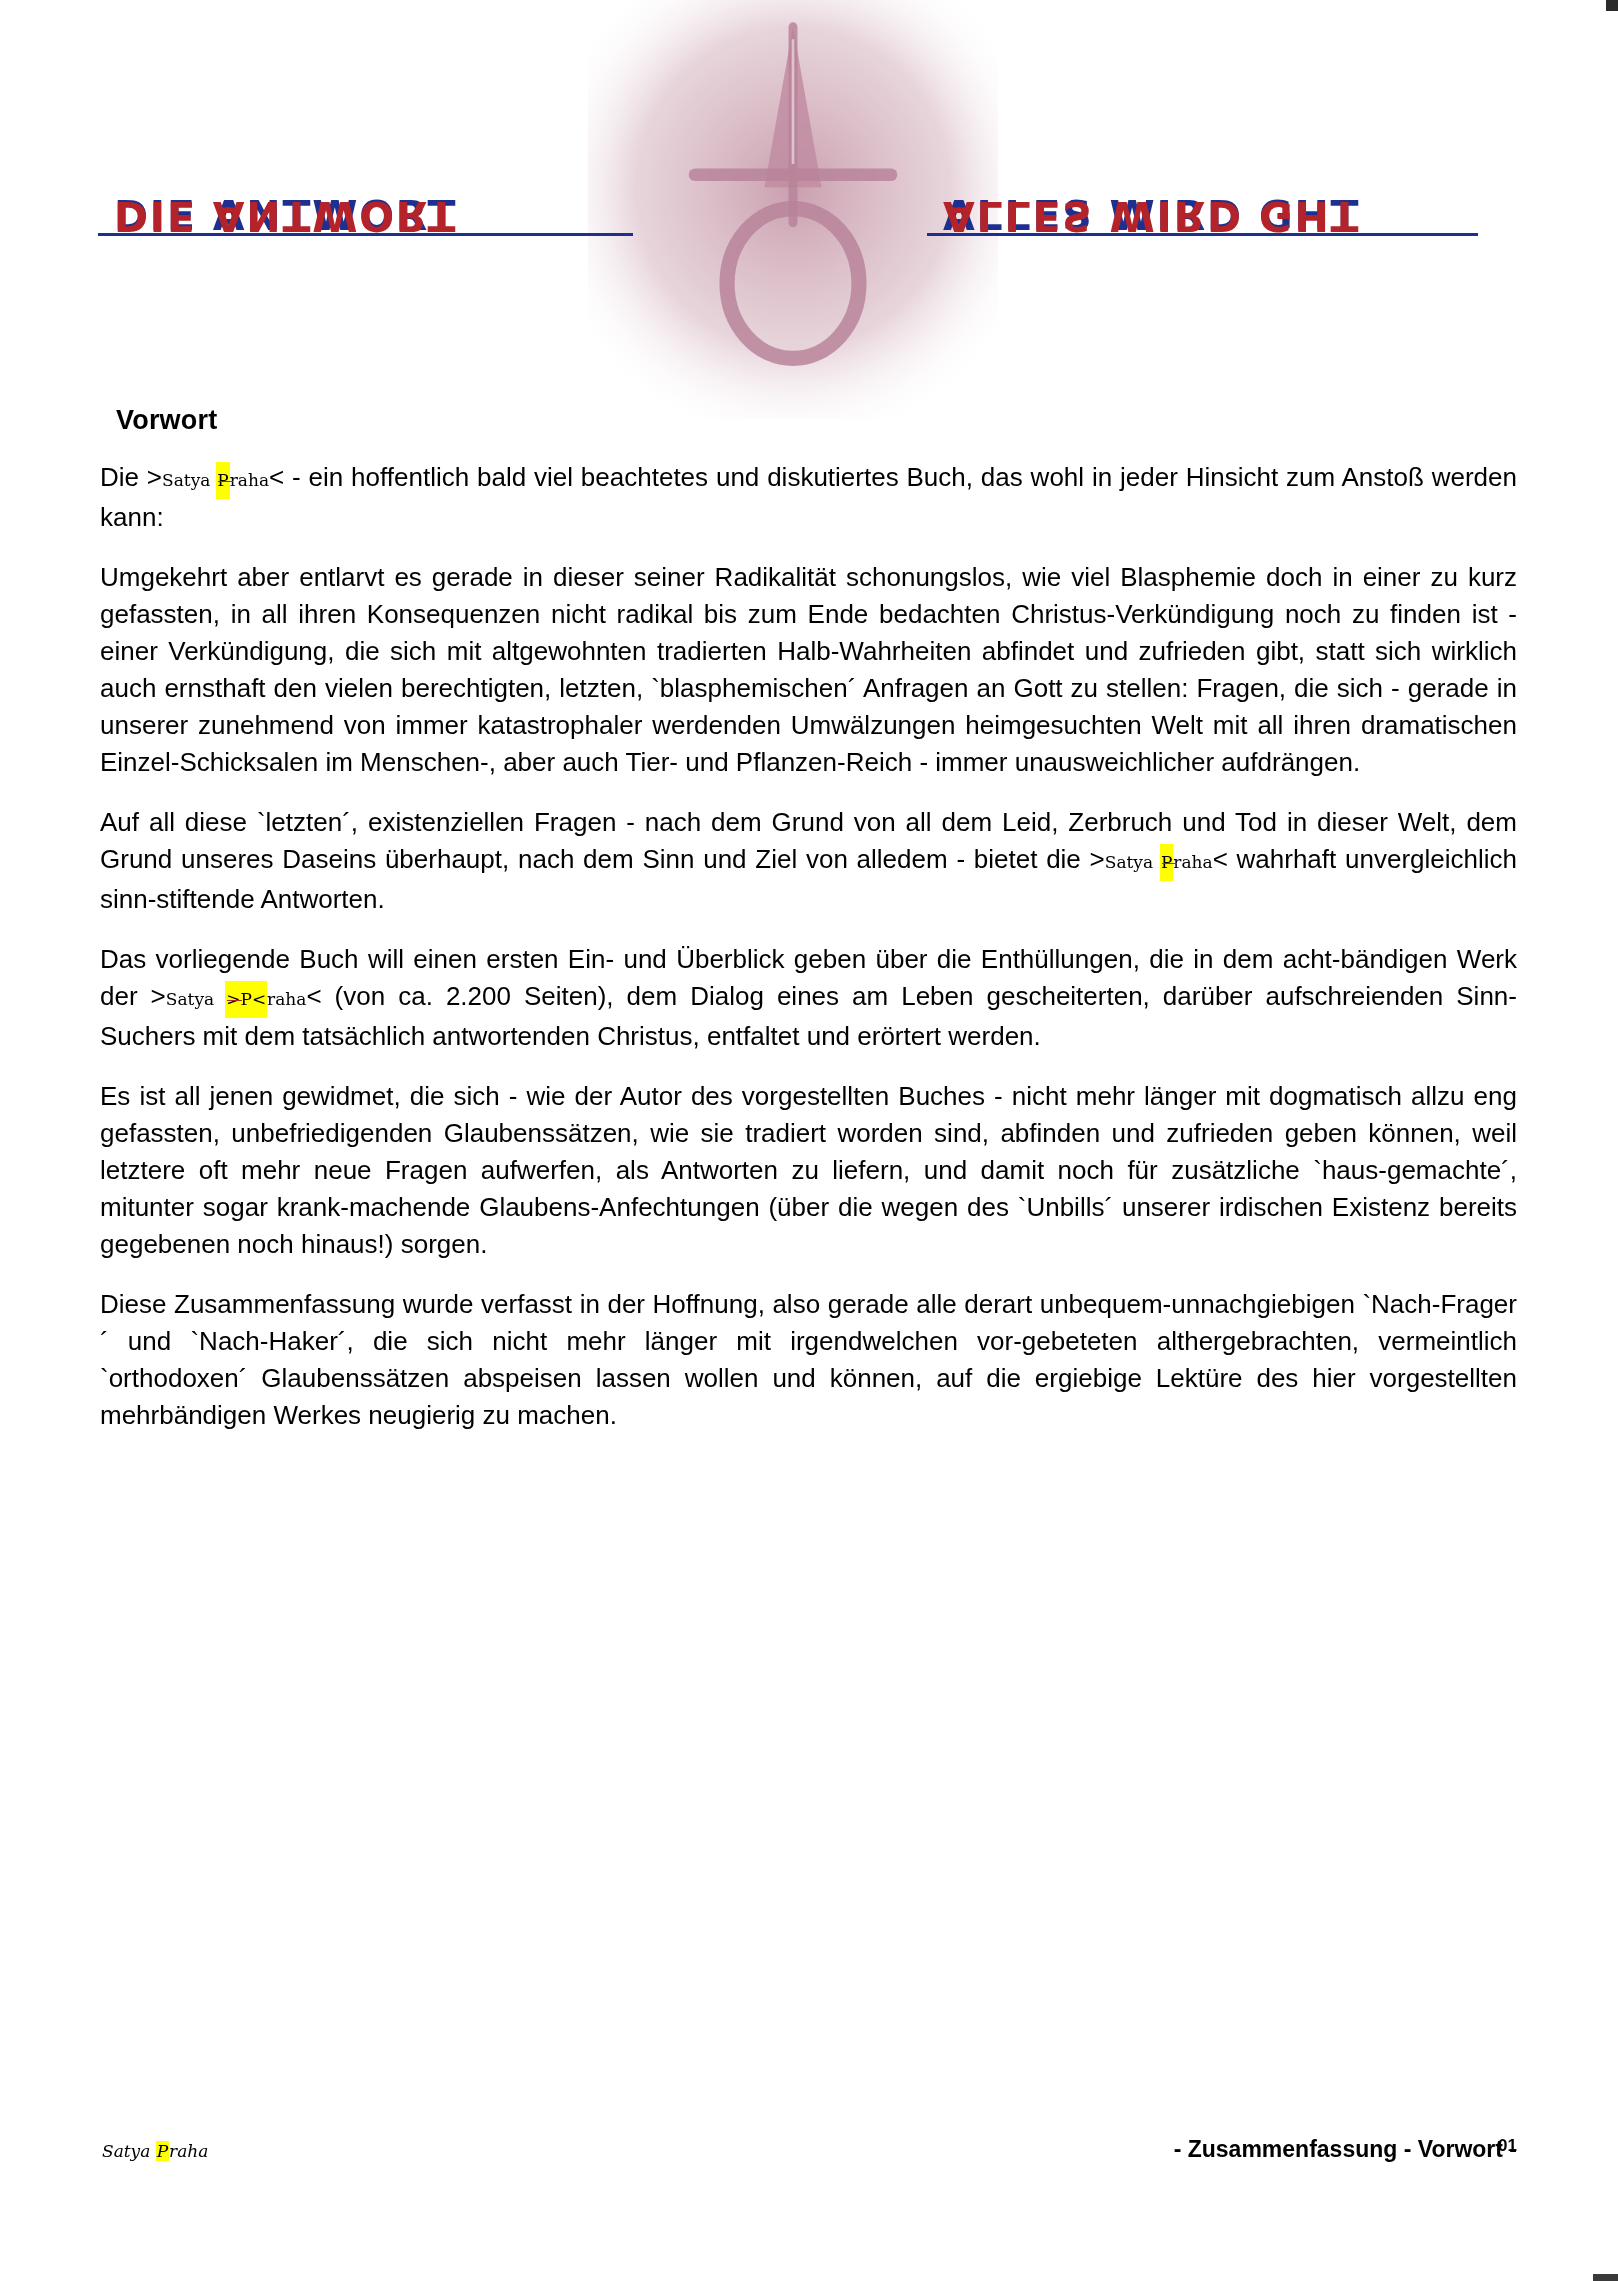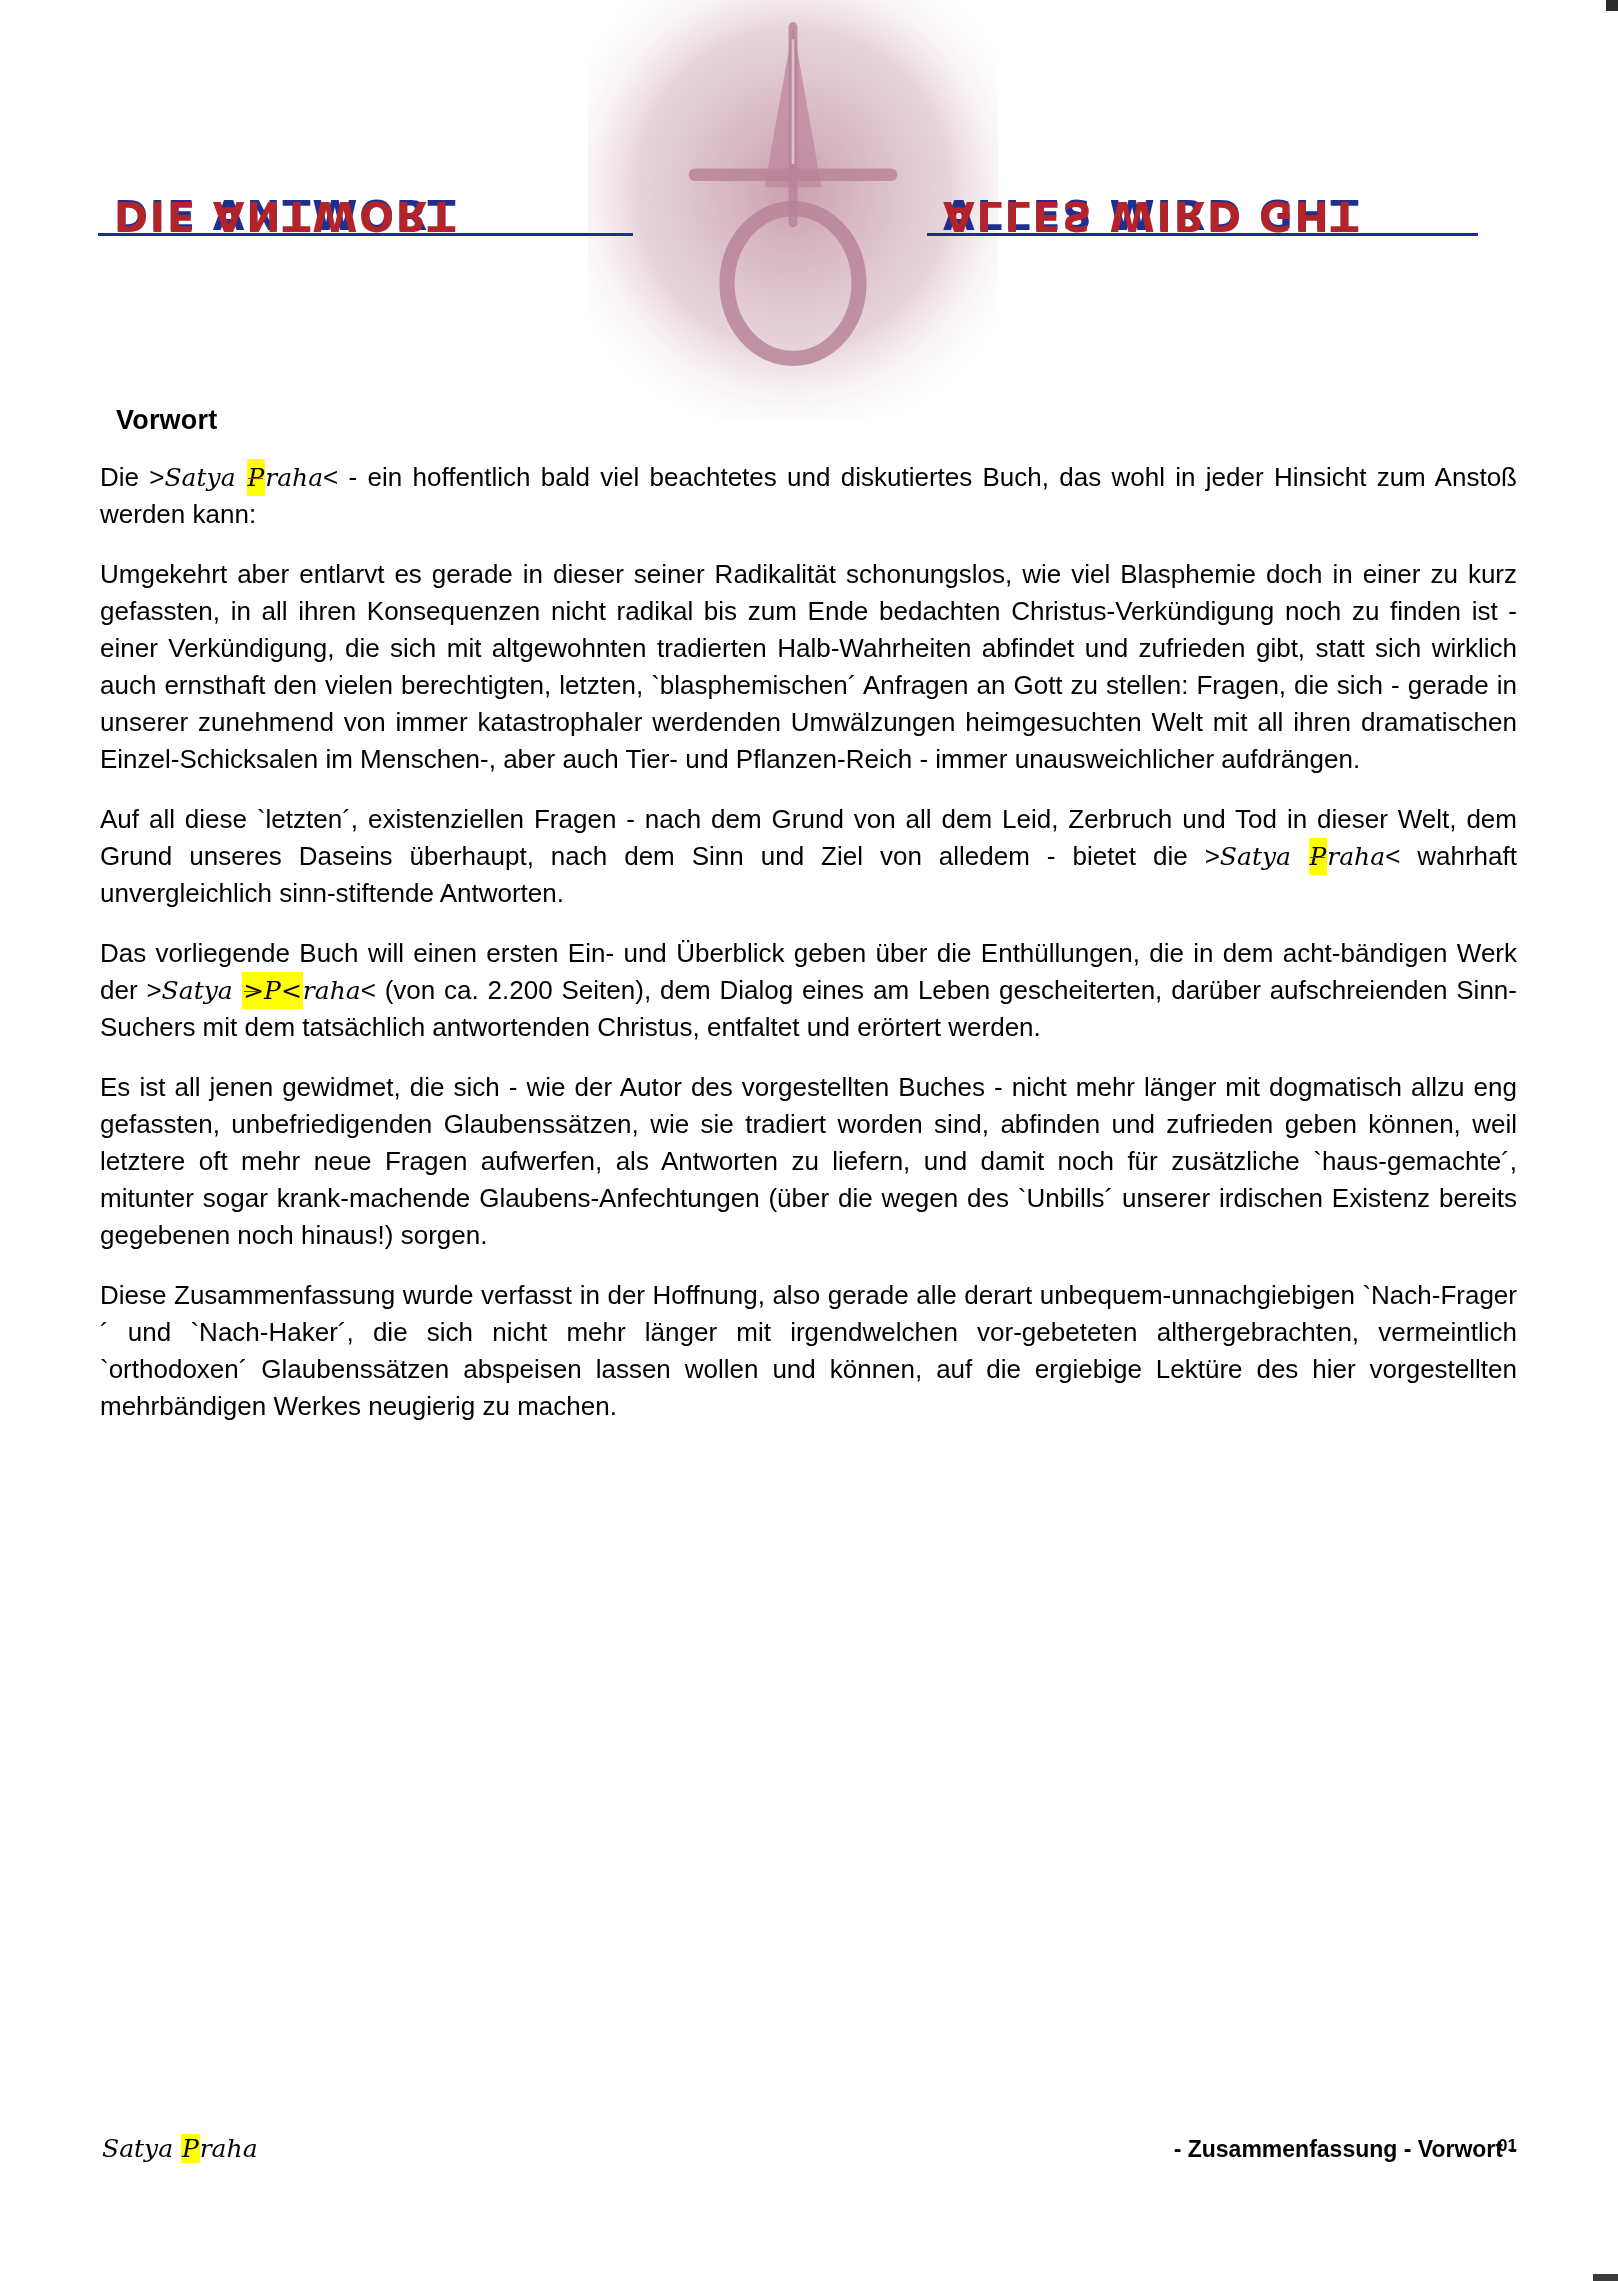--- a/index.html
+++ b/index.html
@@ -100,22 +100,21 @@
   }
   p.par {
     font-size: 26px;
     line-height: 37px;
     margin: 0 0 23px 0;
     text-align: justify;
     text-justify: inter-word;
   }
   .script {
     font-family: "DejaVu Serif", serif;
-    font-style: italic;
-    font-size: 25px;
+    font-size: 17px;
   }
   .hl {
     background: #ffff00;
     padding: 0 0.9px;
   }
   .hl-k {
     position: relative;
     display: inline-block;
   }
   .hl-k .bar {

